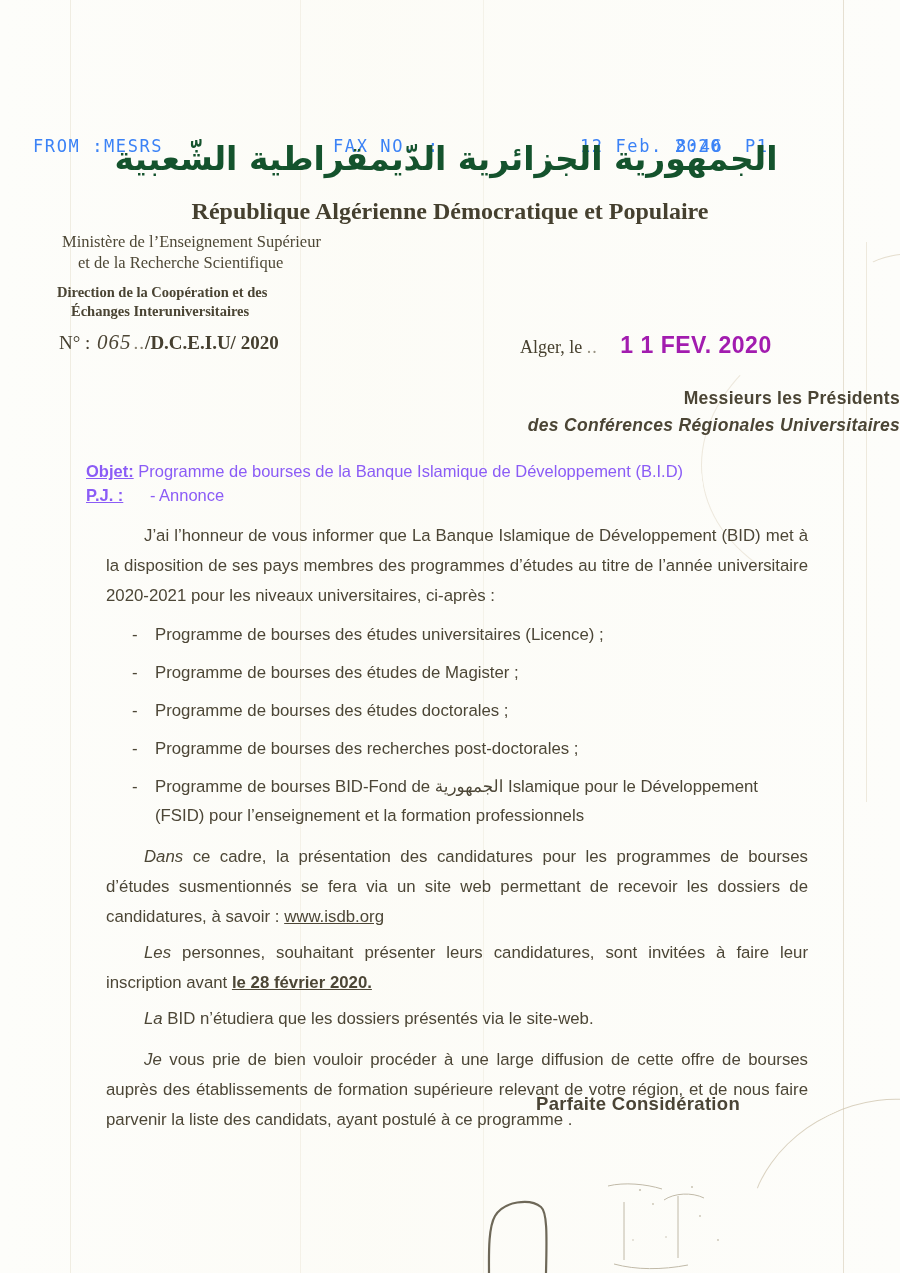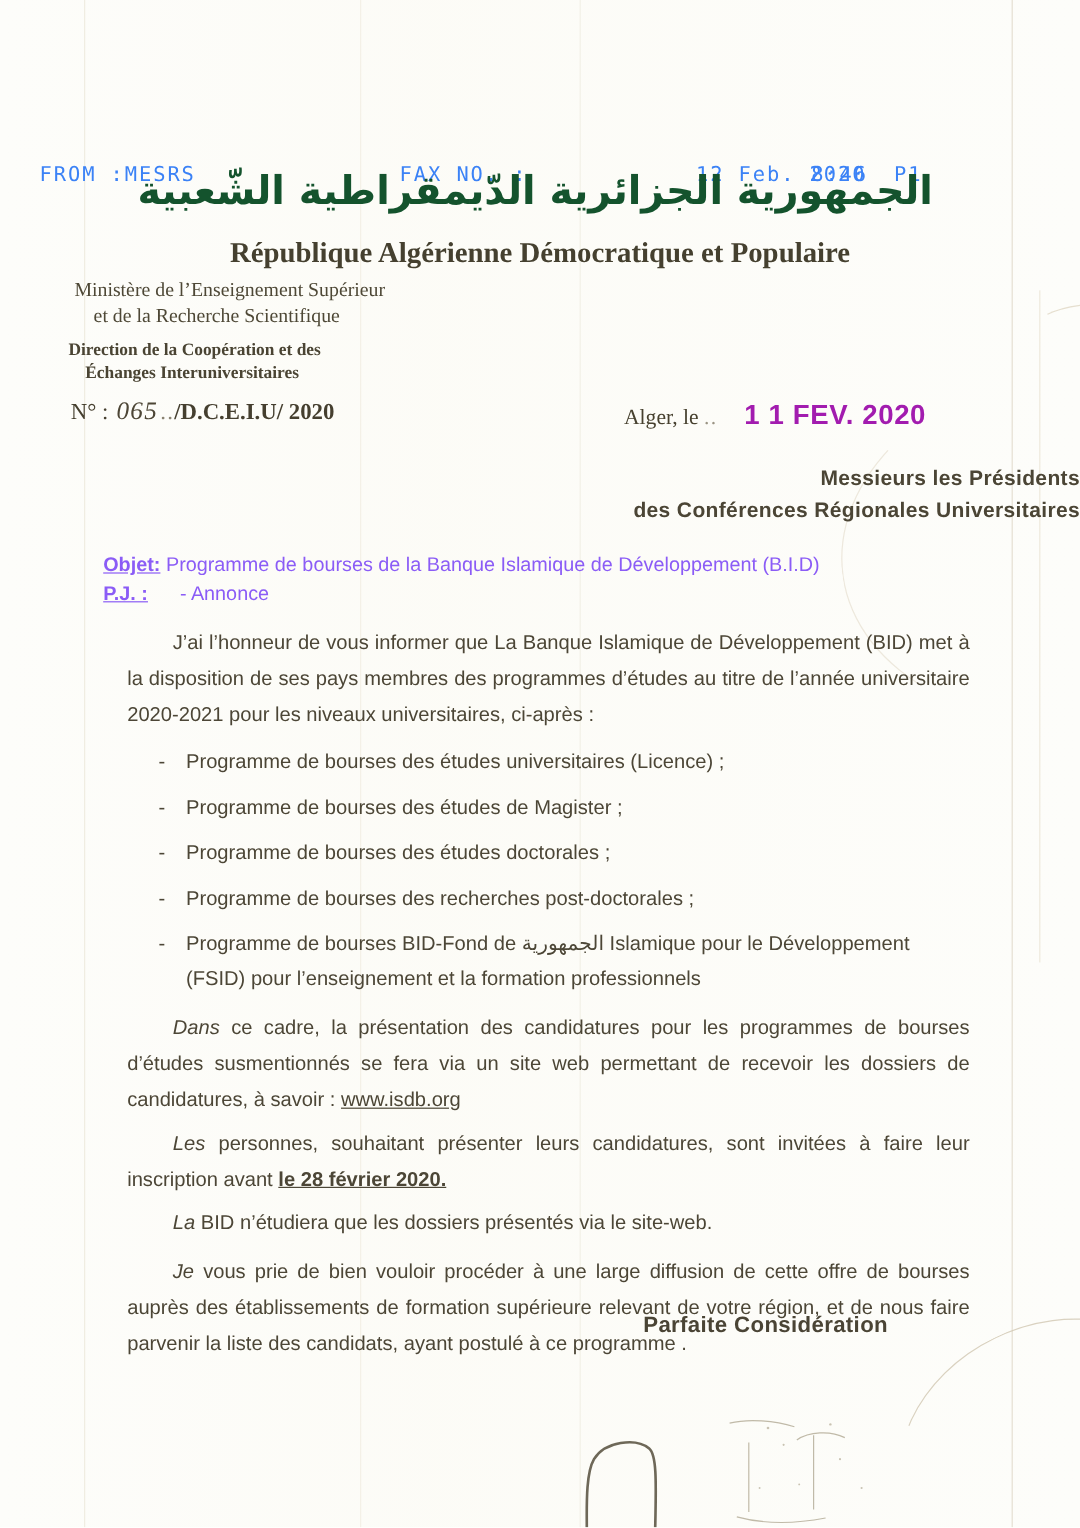--- a/index.html
+++ b/index.html
@@ -159,21 +159,21 @@
     left: 0;
     width: 900px;
     text-align: right;
     font-family: "Liberation Sans", sans-serif;
     font-size: 17.5px;
     font-weight: bold;
     line-height: 27px;
     color: #4b4535;
     letter-spacing: 0.3px;
   }
-  .addressee .a2 { padding-left: 24px; }
+  .addressee .a2 { padding-left: 24px; font-style: italic; }
 
   
   .subject-block {
     position: absolute;
     top: 459px;
     left: 86px;
     font-family: "Liberation Sans", sans-serif;
     font-size: 16.5px;
     line-height: 24px;
     color: #8b5cf6;

